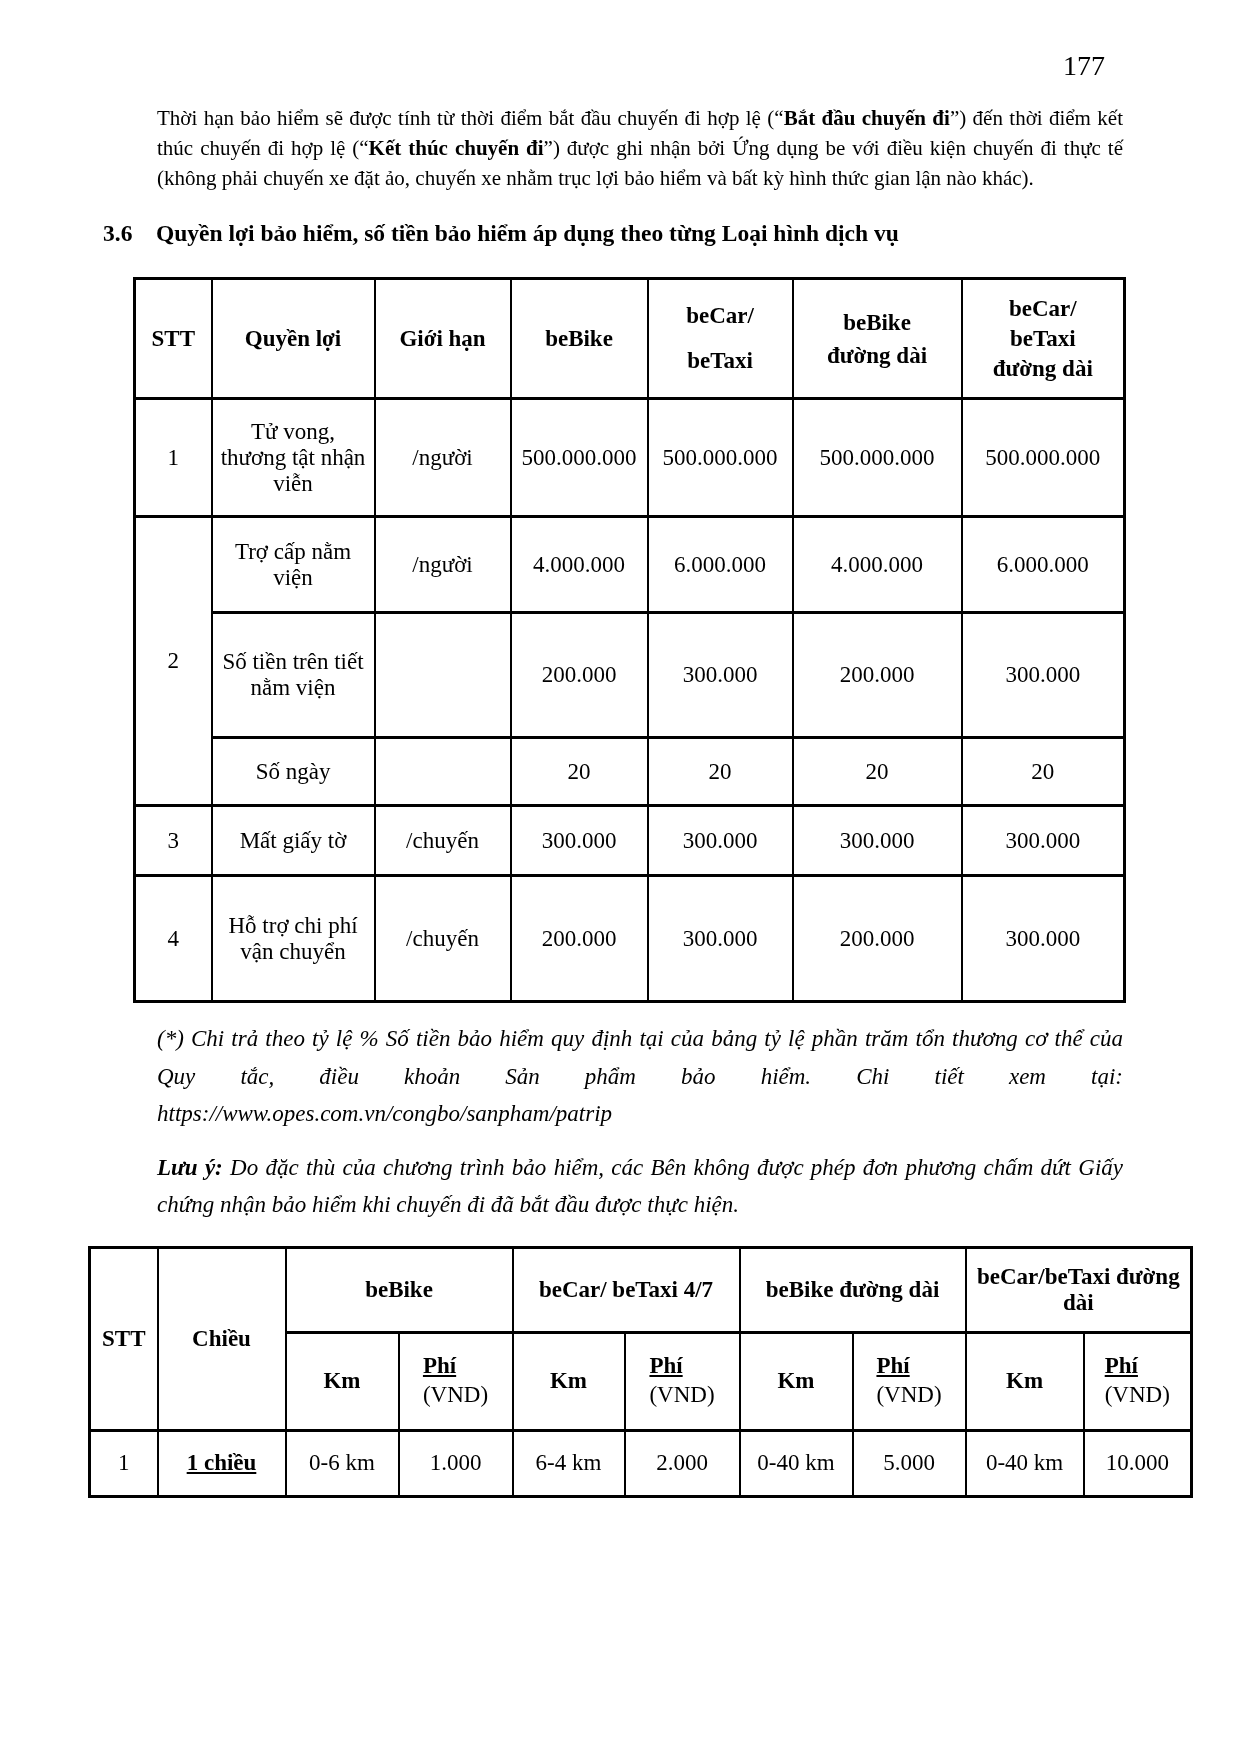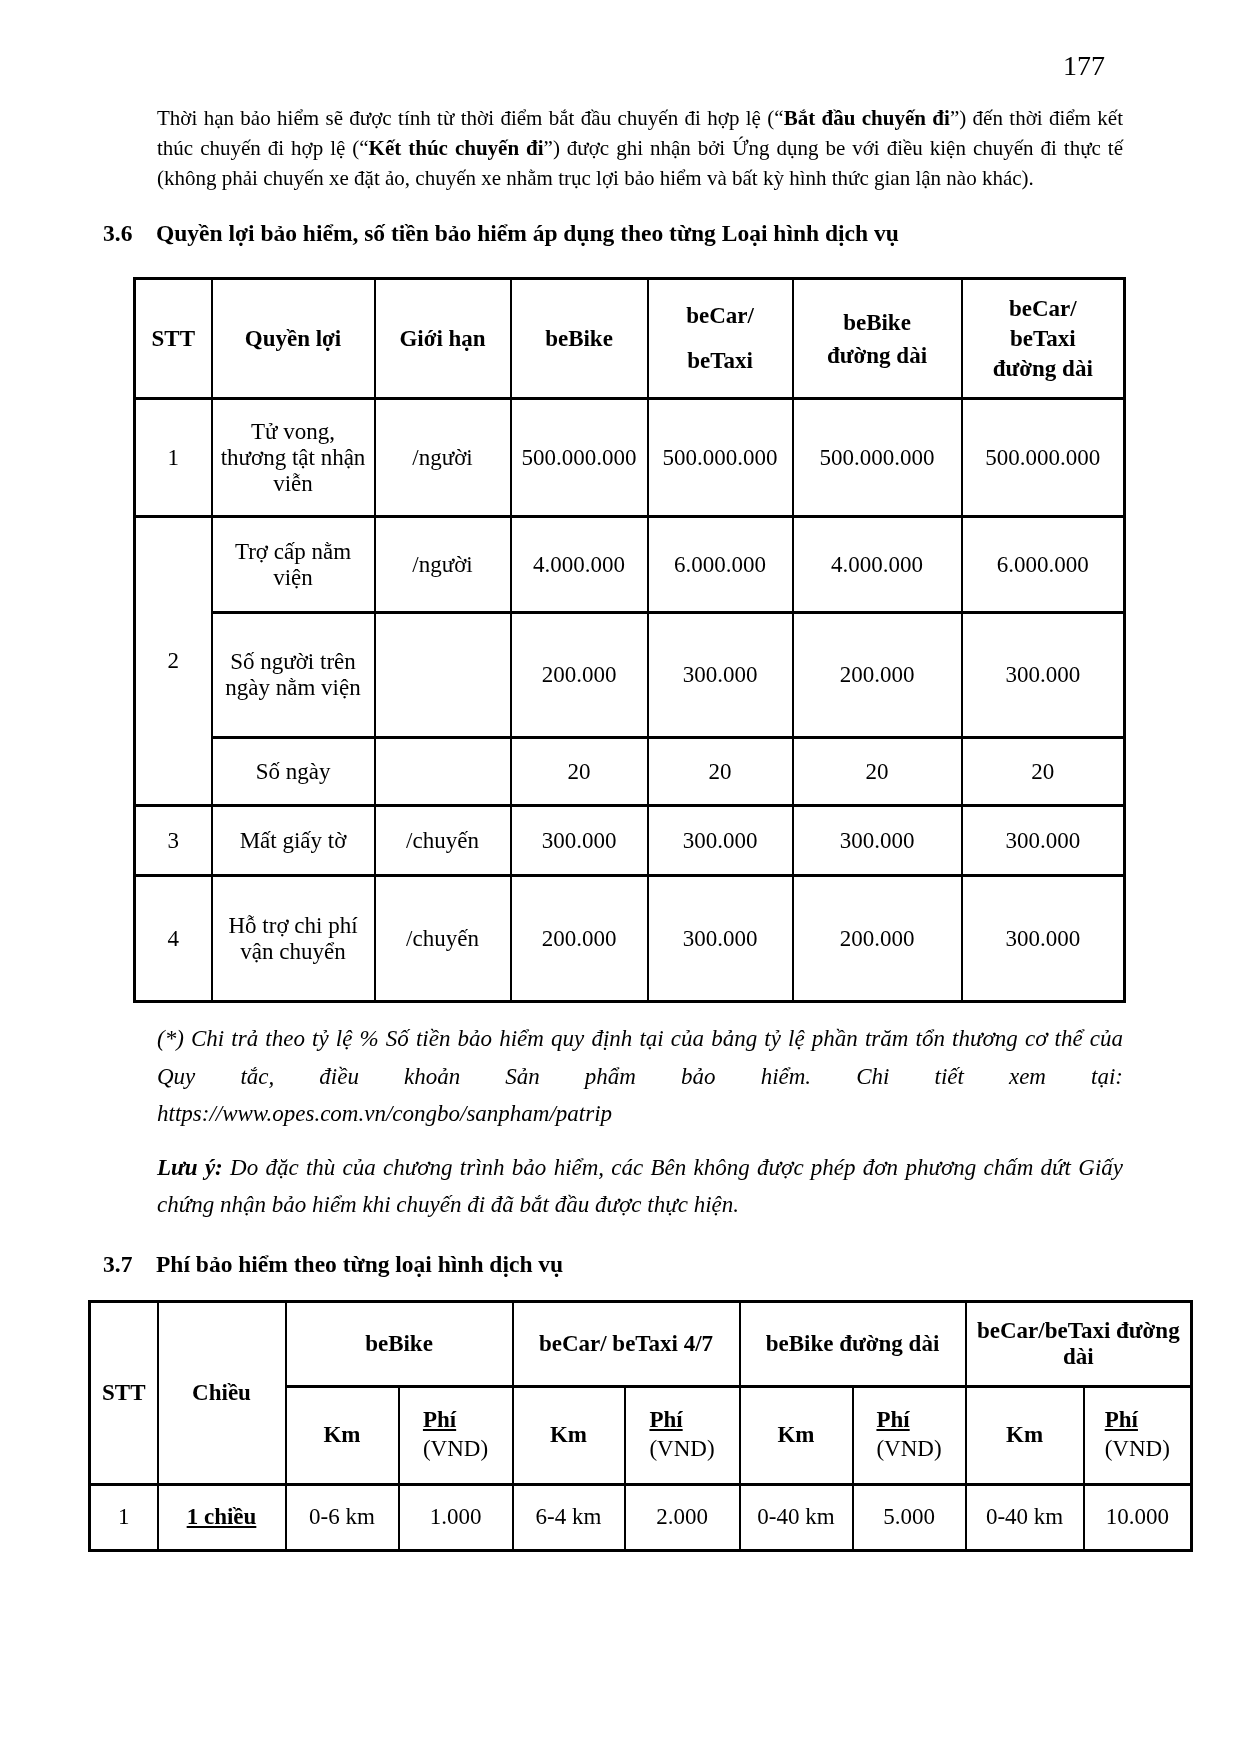--- a/index.html
+++ b/index.html
@@ -85,21 +85,21 @@
     <tr style="height:96px">
       <td rowspan="3">2</td>
       <td>Trợ cấp nằm viện</td>
       <td>/người</td>
       <td>4.000.000</td>
       <td>6.000.000</td>
       <td>4.000.000</td>
       <td>6.000.000</td>
     </tr>
     <tr style="height:125px">
-      <td>Số người trên ngày nằm viện</td>
+      <td>Số tiền trên tiết nằm viện</td>
       <td></td>
       <td>200.000</td>
       <td>300.000</td>
       <td>200.000</td>
       <td>300.000</td>
     </tr>
     <tr style="height:68px">
       <td>Số ngày</td>
       <td></td>
       <td>20</td>
@@ -126,23 +126,20 @@
       <td>300.000</td>
     </tr>
   </tbody>
     </table>
 
 
   <p class="note"><span>(*) Chi trả theo tỷ lệ % Số tiền bảo hiểm quy định tại của bảng tỷ lệ phần trăm tổn thương cơ thể của Quy tắc, điều khoản Sản phẩm bảo hiểm. Chi tiết xem tại: https://www.opes.com.vn/congbo/sanpham/patrip</span></p>
 
   <p class="note"><span class="lbl">Lưu ý:</span><span> Do đặc thù của chương trình bảo hiểm, các Bên không được phép đơn phương chấm dứt Giấy chứng nhận bảo hiểm khi chuyến đi đã bắt đầu được thực hiện.</span></p>
 
-  <div class="heading">
-    <span class="num">3.7</span><span>Phí bảo hiểm theo từng loại hình dịch vụ</span>
-  </div>
 
   <table class="fees">
     <colgroup>
       <col style="width:68px">
         <col style="width:128px">
       <col style="width:113px">
         <col style="width:114px">
       <col style="width:112px">
         <col style="width:115px">
       <col style="width:113px">

